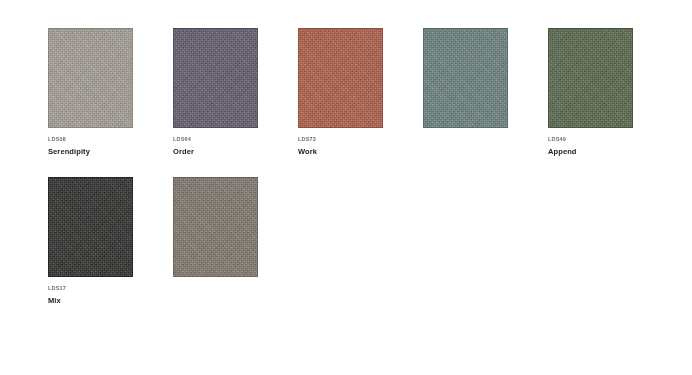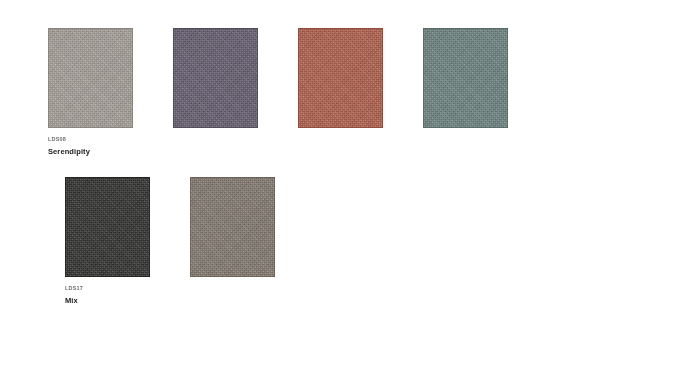--- a/index.html
+++ b/index.html
@@ -21,21 +21,21 @@
     height: 375px;
     padding: 0;
   }
 
   .swatch-row {
     display: flex;
     flex-direction: row;
   }
 
   #row-1 { padding-left: 48px; padding-top: 28px; }
-  #row-2 { padding-left: 65px; padding-top: 22px; }
+  #row-2 { padding-left: 48px; padding-top: 22px; }
 
   .swatch-cell {
     width: 125px;
     flex: 0 0 125px;
     display: flex;
     flex-direction: column;
     justify-content: space-between;
   }
 
   .swatch-tile {
@@ -106,30 +106,45 @@
     <div class="swatch-cell">
       <div class="swatch-tile" style="background-color: rgb(169, 162, 155);"></div>
       <div class="swatch-caption">
         <div class="swatch-code">LDS08</div>
         <div class="swatch-name">Serendipity</div>
       </div>
     </div>
 
     <div class="swatch-cell">
       <div class="swatch-tile" style="background-color: rgb(100, 93, 112);"></div>
+      <div class="swatch-caption">
+        <div class="swatch-code">LDS64</div>
+        <div class="swatch-name">Order</div>
+      </div>
     </div>
 
     <div class="swatch-cell">
       <div class="swatch-tile" style="background-color: rgb(179, 95, 75);"></div>
+      <div class="swatch-caption">
+        <div class="swatch-code">LDS73</div>
+        <div class="swatch-name">Work</div>
+      </div>
     </div>
 
     <div class="swatch-cell">
       <div class="swatch-tile" style="background-color: rgb(109, 132, 129);"></div>
     </div>
 
+    <div class="swatch-cell">
+      <div class="swatch-tile" style="background-color: rgb(90, 106, 77);"></div>
+      <div class="swatch-caption">
+        <div class="swatch-code">LDS49</div>
+        <div class="swatch-name">Append</div>
+      </div>
+    </div>
 
   </div>
 
   <div class="swatch-row" id="row-2">
 
     <div class="swatch-cell">
       <div class="swatch-tile" style="background-color: rgb(46, 46, 45);"></div>
       <div class="swatch-caption">
         <div class="swatch-code">LDS17</div>
         <div class="swatch-name">Mix</div>

